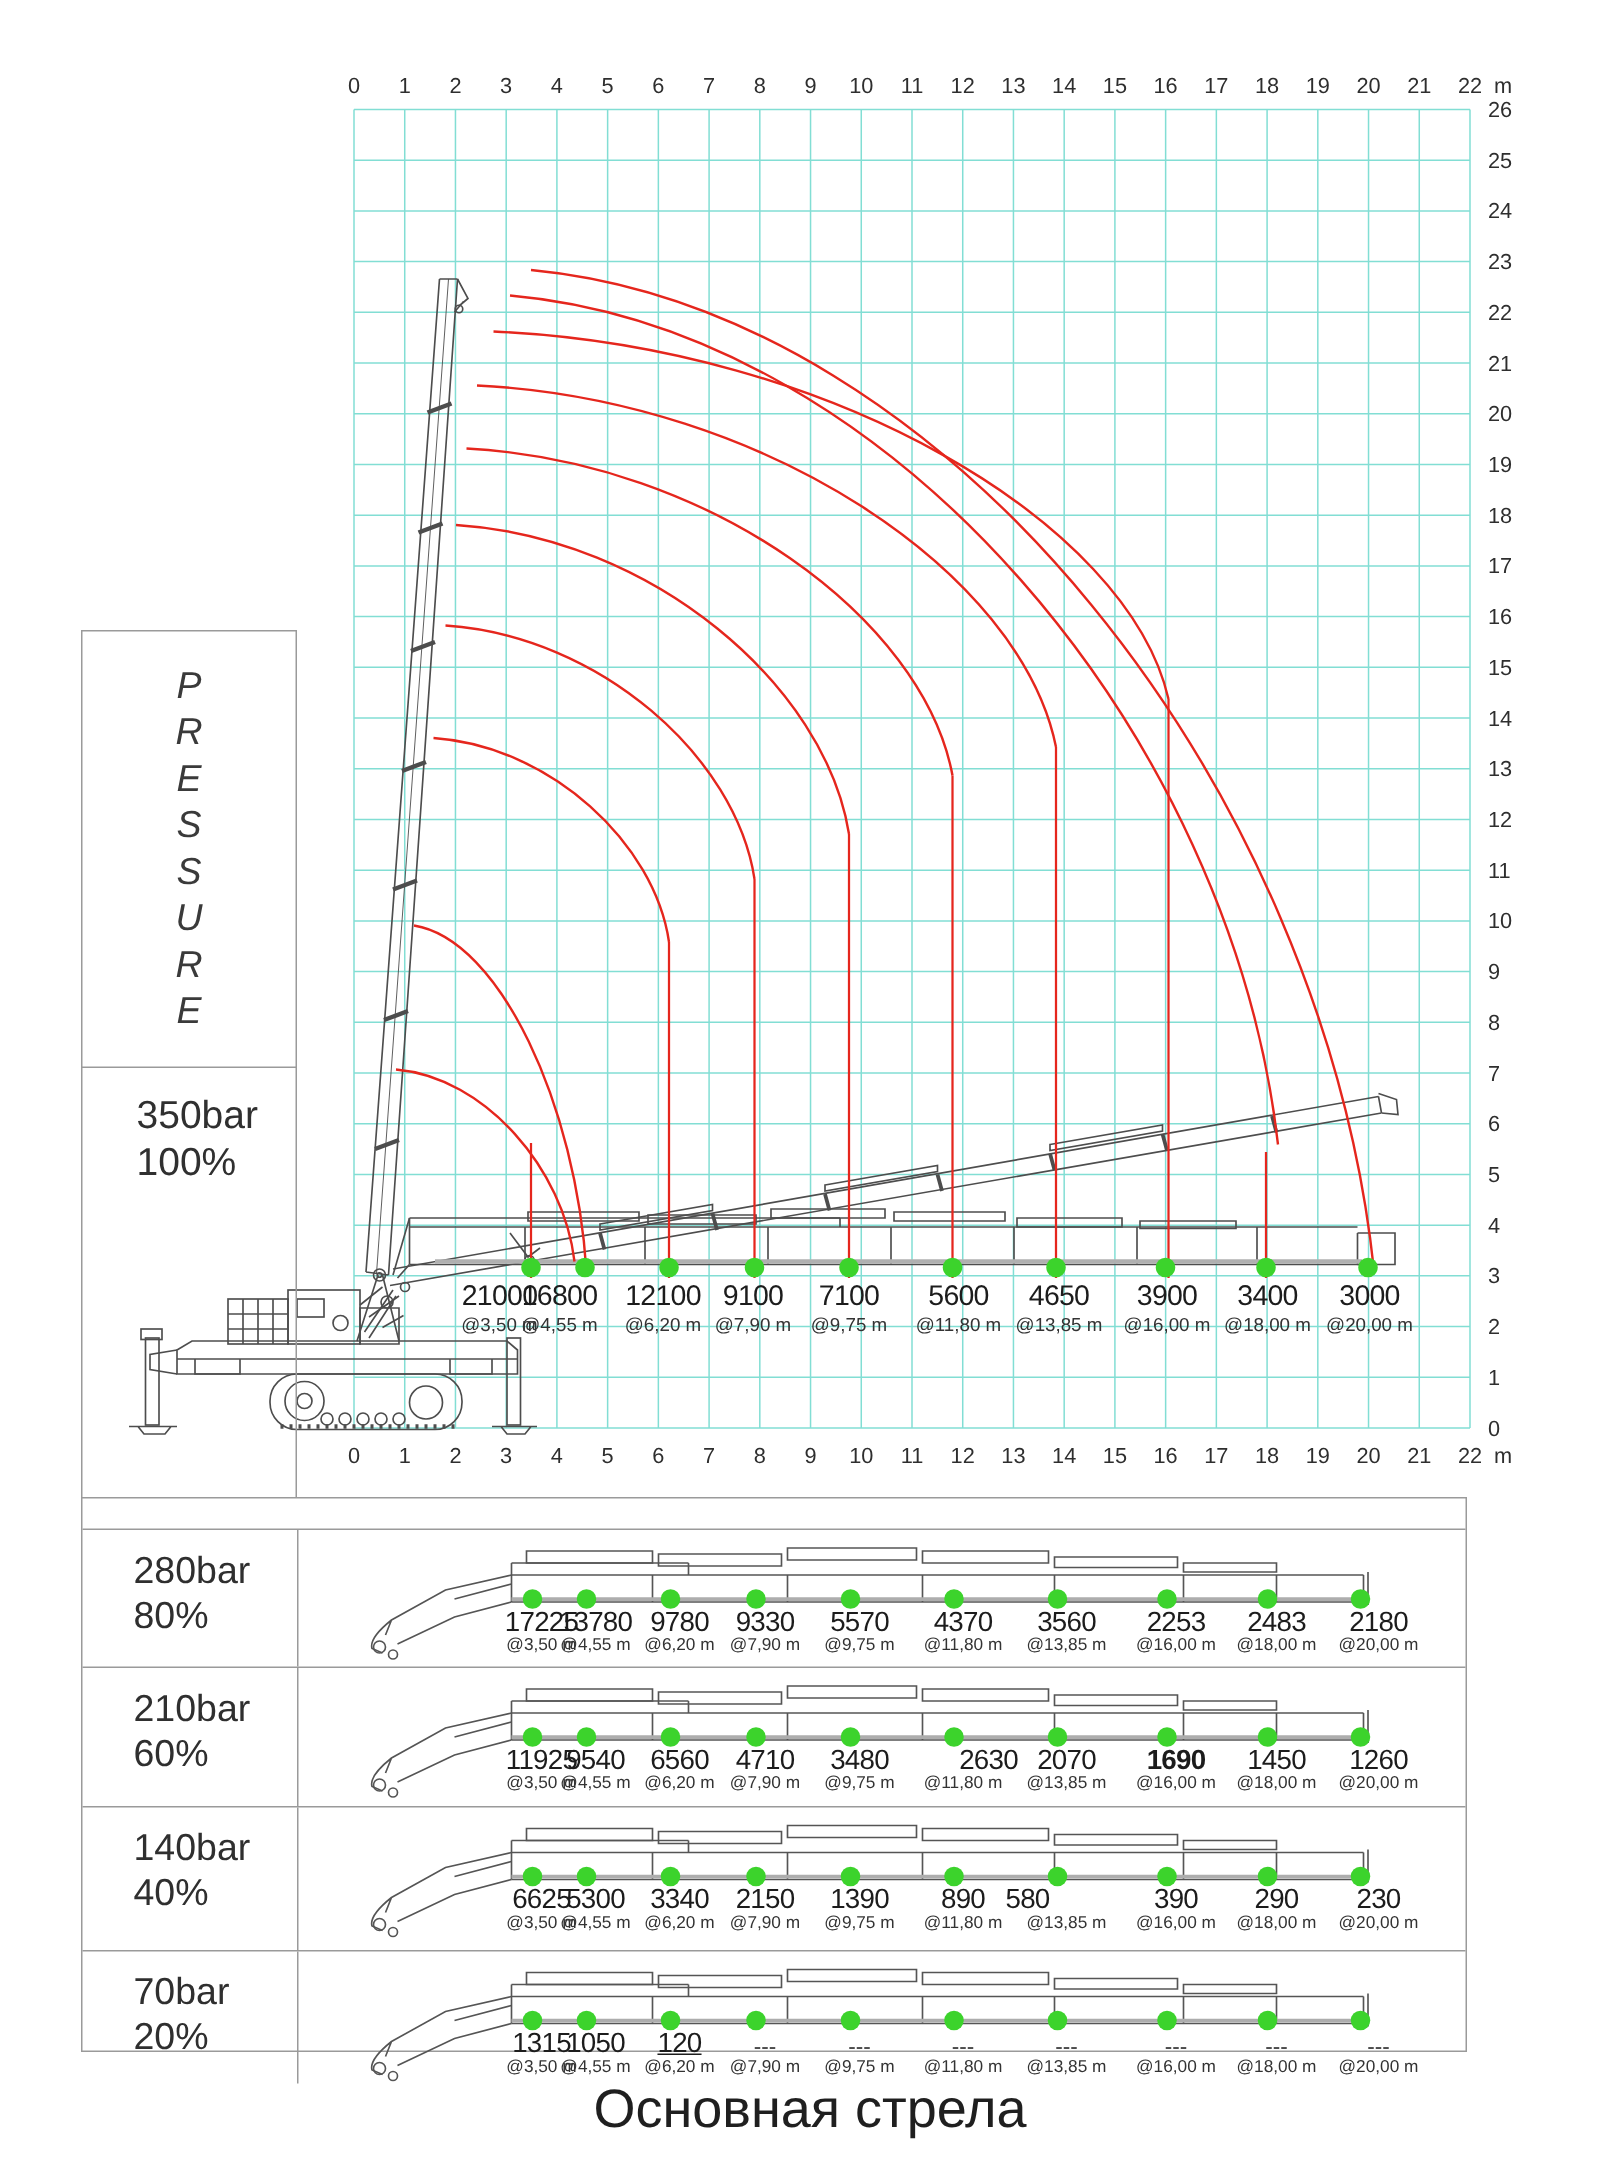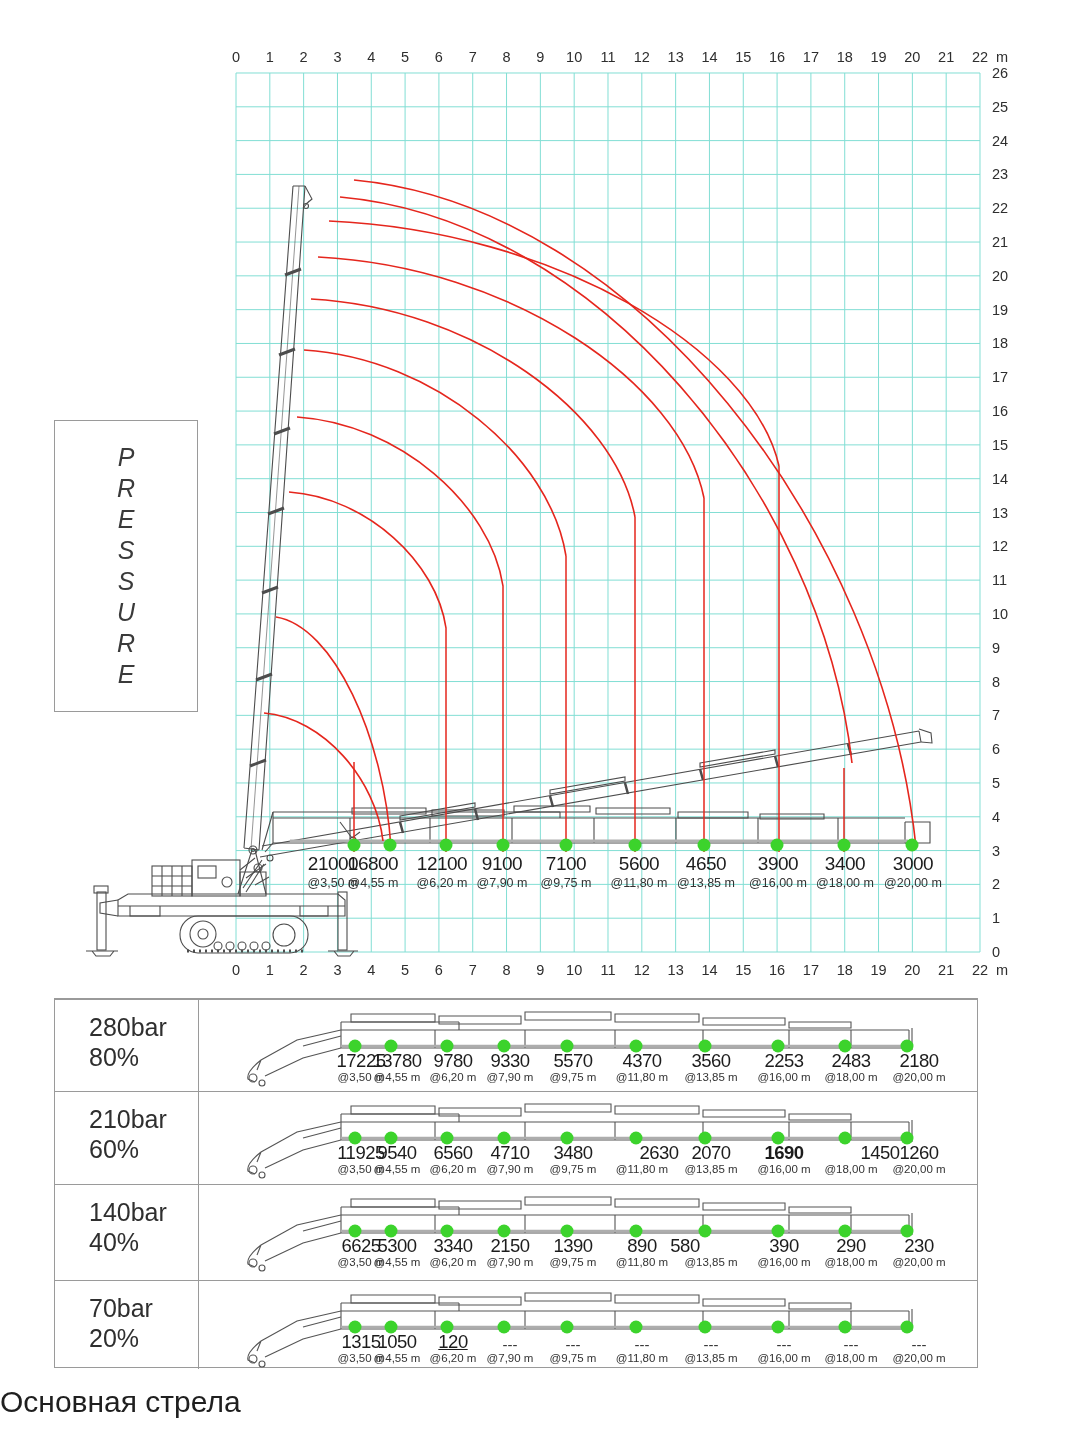--- a/index.html
+++ b/index.html
@@ -19,22 +19,22 @@
   .p-row{position:relative;display:flex;border-top:1px solid #9a9a9a;}
   .p-row:first-child{border-top:none;}
   .p-row .lbl{width:144px;border-right:1px solid #9a9a9a;
       padding:12px 0 0 34px;font-size:25px;line-height:30px;color:#2f2f2f;}
   .p-row .art{position:relative;flex:1;}
   .p-row .art svg{position:absolute;left:0;top:0;}
   .val{position:absolute;width:84px;text-align:center;font-size:18.5px;
       letter-spacing:-0.5px;color:#1c1c1c;top:50px;}
   .val.dash{font-size:15px;top:55px;color:#3a3a3a;letter-spacing:0;}
   .at{position:absolute;width:84px;text-align:center;font-size:11.5px;color:#333;top:71px;}
-  .chart-title{position:absolute;left:0;top:1385px;width:1080px;
-      font-size:30px;color:#1f1f1f;}
+  .chart-title{position:absolute;left:0;top:1385px;width:1080px;text-align:center;
+      font-size:36px;color:#1f1f1f;}
   text{fill:#2e2e2e;font-family:"Liberation Sans",sans-serif;}
   .tick{font-size:14.5px;}
   .mainval{font-size:19px;letter-spacing:-0.5px;fill:#1c1c1c;}
   .mainat{font-size:12.5px;fill:#333;}
 </style>
 </head>
 <body>
 
 <div class="page">
 
@@ -300,37 +300,41 @@
       <span>P</span>
       <span>R</span>
       <span>E</span>
       <span>S</span>
       <span>S</span>
       <span>U</span>
       <span>R</span>
       <span>E</span>
     </div>
 
+  <div class="cell-350">
+    <div>350bar</div>
+    <div>100%</div>
+  </div>
 
   <div class="rows-box" id="rows-box">
     <svg width="0" height="0" style="position:absolute">
       <defs>
         <g id="row-boom" stroke="#555" fill="none" stroke-width="1.1">
           <path d="M142,30 H710 M142,48 H710 M710,30 V48 M713,28 V50"></path>
           <path d="M142,22 V48 M142,22 H260 M260,22 V30"></path>
           <path d="M152,14 h84 v8 h-84 z M240,16 h82 v8 h-82 z M326,12 h86 v8 h-86 z M416,14 h84 v8 h-84 z M504,18 h82 v7 h-82 z M590,22 h62 v6 h-62 z"></path>
           <path d="M236,30 V48 M326,30 V48 M416,30 V48 M504,30 V48 M590,30 V48 M652,30 V48"></path>
           <path d="M142,30 L98,40 L62,60 Q47,72 49,79 L56,82 M142,48 L104,58 L66,76 M62,60 L58,70 M142,36 L104,46"></path>
           <circle cx="54" cy="78" r="4"></circle>
             <circle cx="63" cy="83" r="3"></circle>
           <path d="M142,46 H710" stroke="#adadad" stroke-width="2.5"></path>
         </g>
       </defs>
     </svg>
-  <div class="p-row" style="height: 92px;">
+  <div class="p-row" style="height: 92px; margin-top: 20px;">
         <div class="lbl">
           <div>280bar</div>
           <div>80%</div>
         </div>
         <div class="art">
           <svg width="779" height="92">
             <use href="#row-boom"></use>
             <circle cx="156" cy="46" r="6.5" fill="#3cd32c"></circle>
             <circle cx="192" cy="46" r="6.5" fill="#3cd32c"></circle>
             <circle cx="248" cy="46" r="6.5" fill="#3cd32c"></circle>
@@ -392,21 +396,21 @@
           <span class="val" style="left: 269px;">4710</span>
           <span class="at" style="left: 269px;">@7,90 m</span>
           <span class="val" style="left: 332px;">3480</span>
           <span class="at" style="left: 332px;">@9,75 m</span>
           <span class="val" style="left: 418px;">2630</span>
           <span class="at" style="left: 401px;">@11,80 m</span>
           <span class="val" style="left: 470px;">2070</span>
           <span class="at" style="left: 470px;">@13,85 m</span>
           <span class="val" style="left: 543px; font-weight: bold;">1690</span>
           <span class="at" style="left: 543px;">@16,00 m</span>
-          <span class="val" style="left: 639px;">1450</span>
+          <span class="val" style="left: 610px;">1450</span>
           <span class="at" style="left: 610px;">@18,00 m</span>
           <span class="val" style="left: 678px;">1260</span>
           <span class="at" style="left: 678px;">@20,00 m</span>
         </div>
       </div>
       <div class="p-row" style="height: 96px;">
         <div class="lbl">
           <div>140bar</div>
           <div>40%</div>
         </div>

